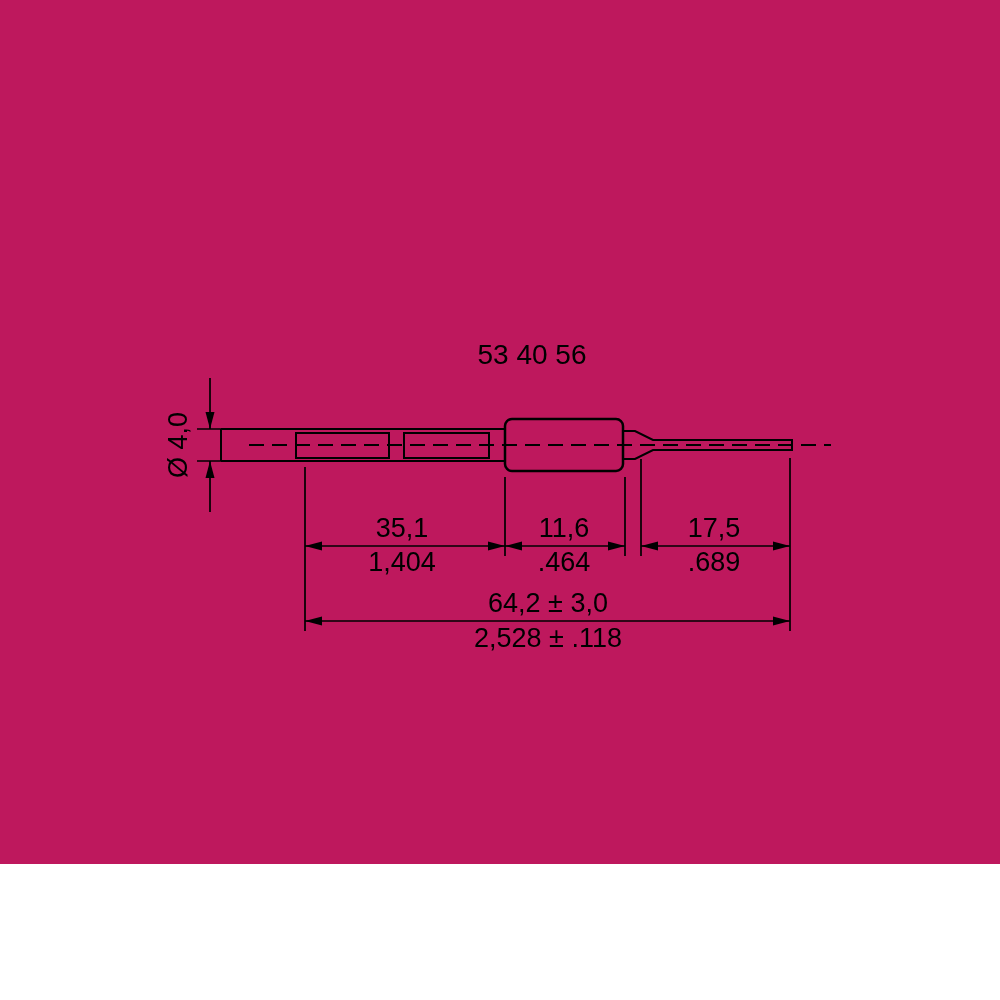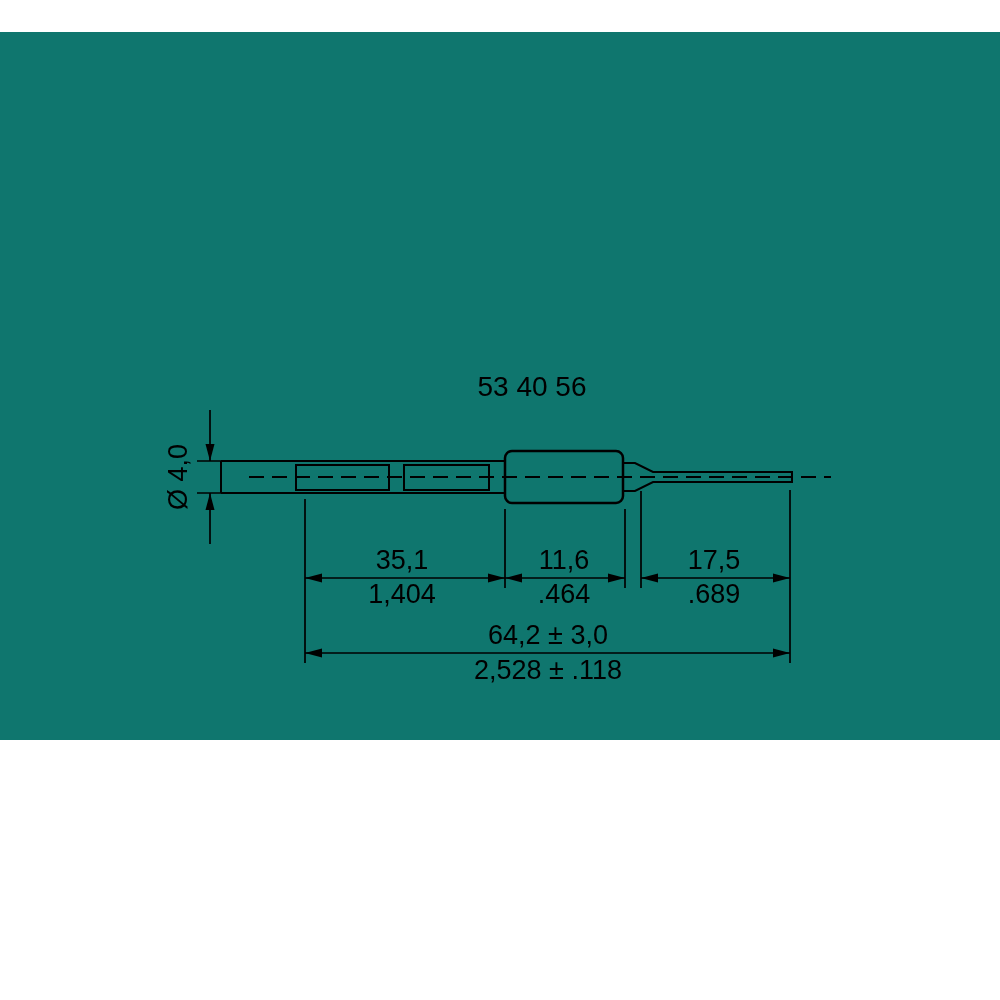--- a/index.html
+++ b/index.html
@@ -3,24 +3,23 @@
 <meta charset="utf-8">
 <style>
   html, body {
     margin: 0;
     padding: 0;
     background: #ffffff;
   }
   .page {
     position: relative;
     width: 1000px;
-    height: 708px;
-    background: #0f766e;
+    height: 864px;
+    background: #be185d;
     overflow: hidden;
-    margin-top: 32px;
   }
   svg {
     display: block;
   }
   svg text {
     font-family: "Liberation Sans", "DejaVu Sans", sans-serif;
     fill: #000000;
   }
   .dim-text { font-size: 27px; }
   .title-text { font-size: 28px; }

